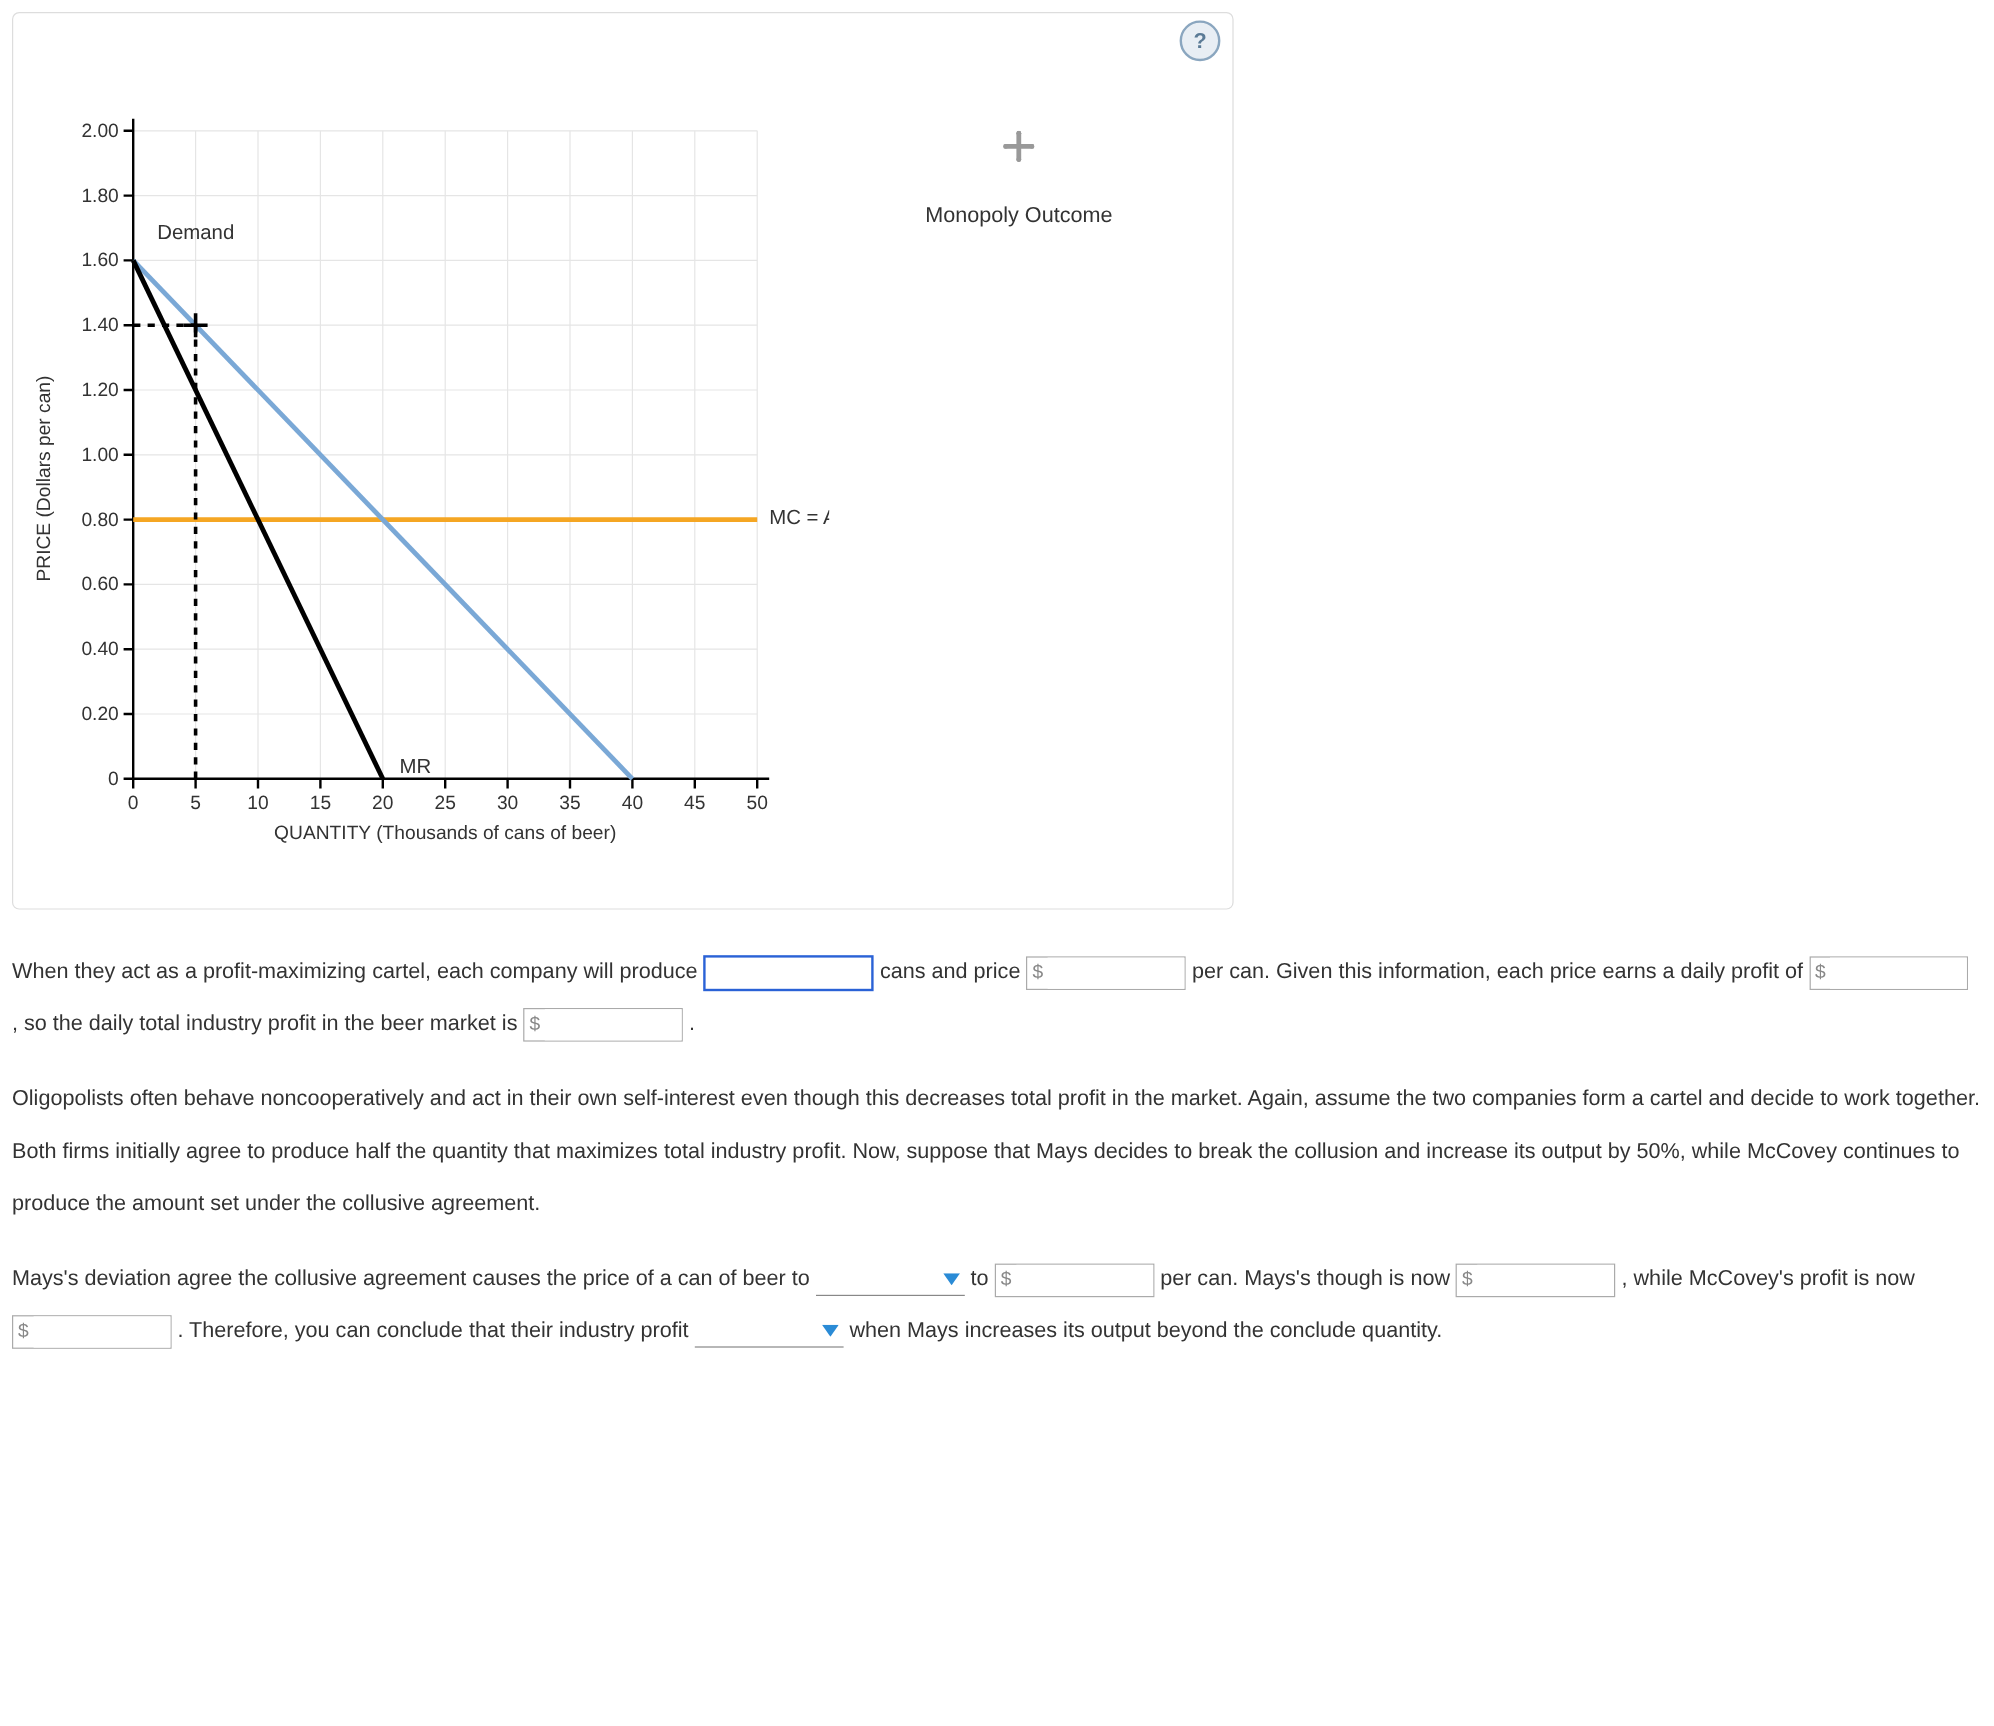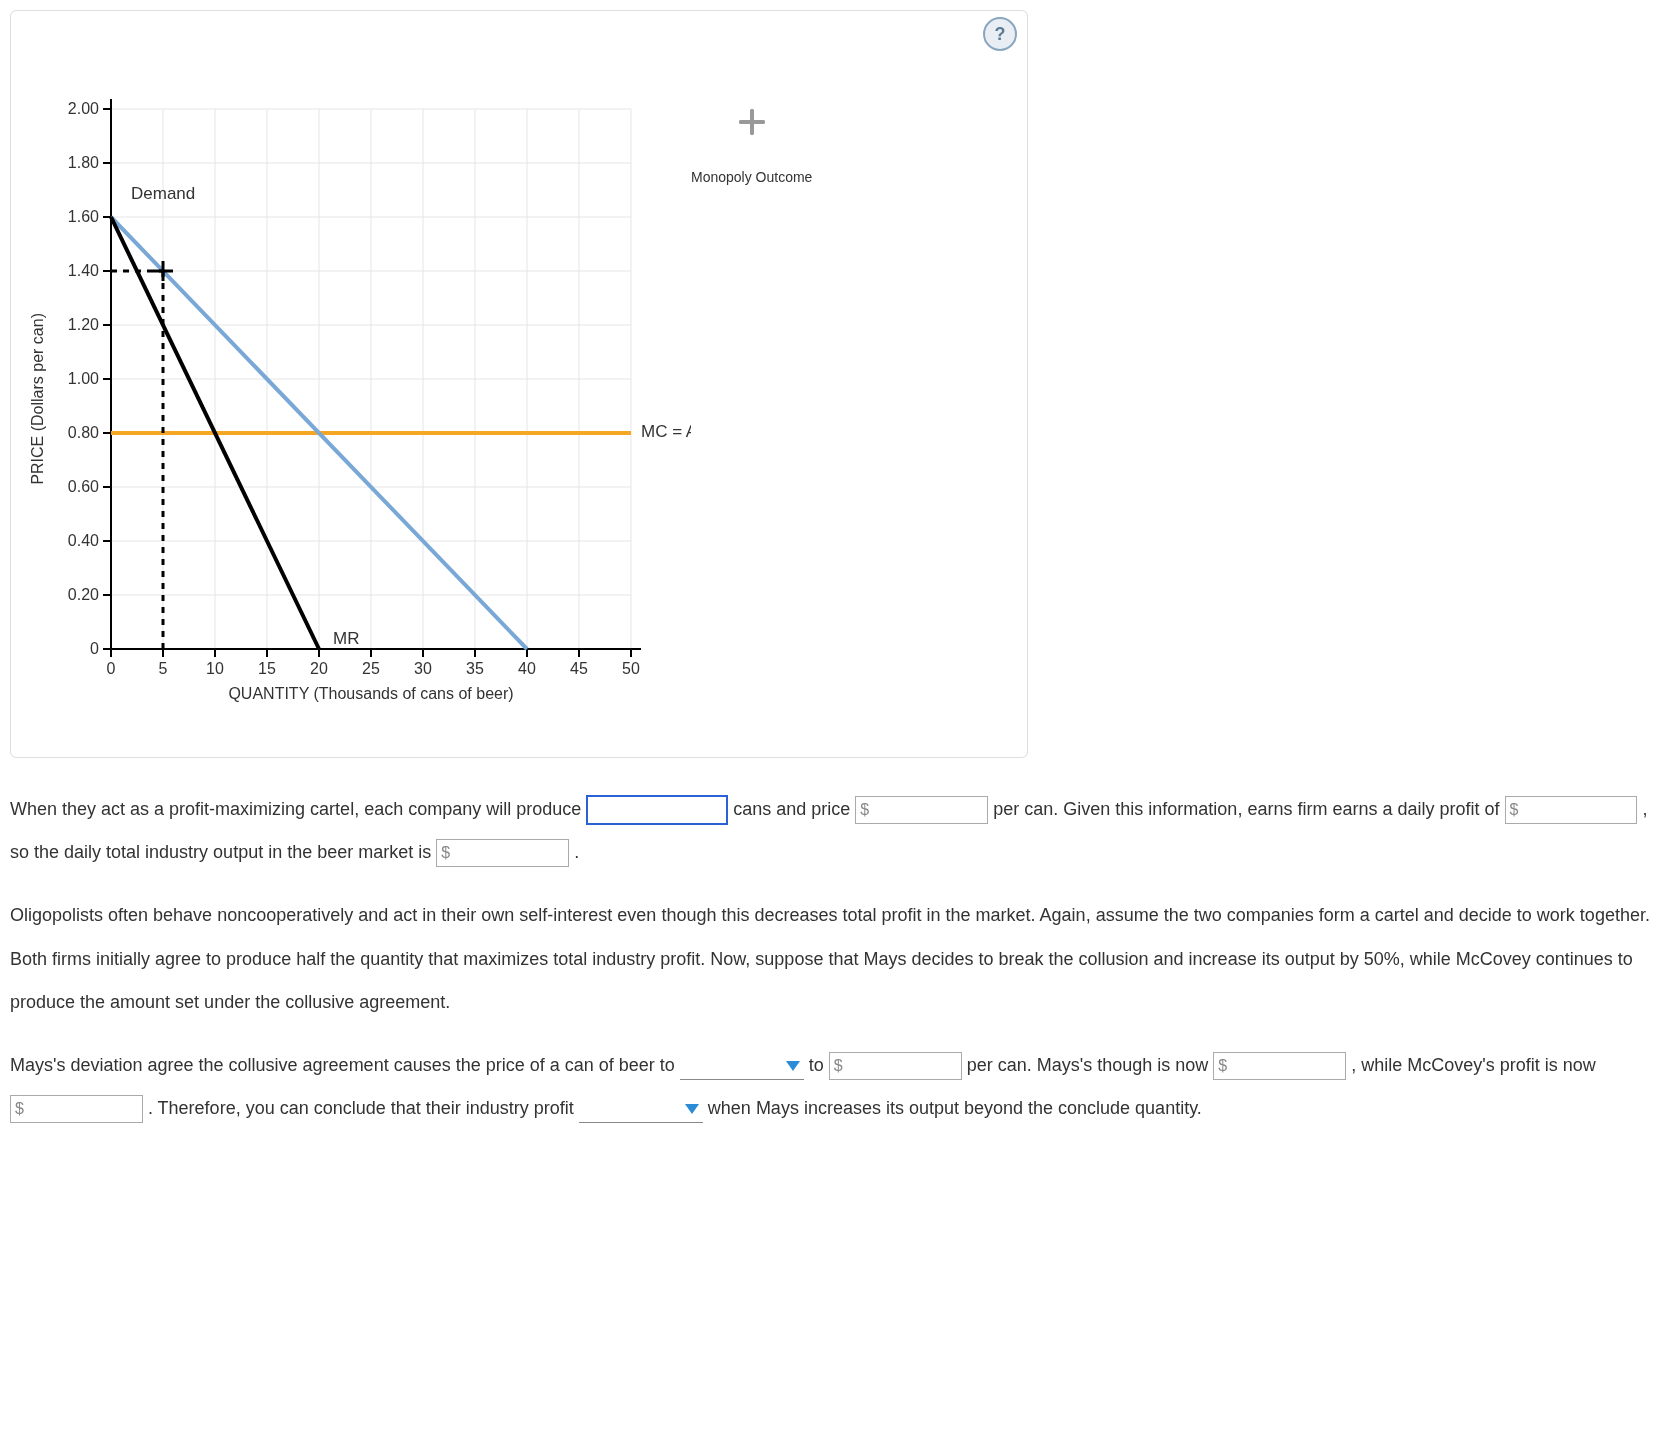--- a/index.html
+++ b/index.html
@@ -45,22 +45,23 @@
     display: flex;
     align-items: center;
   }
   .ylabel {
     writing-mode: vertical-rl;
     transform: rotate(180deg);
     font-size: 16px;
     margin-right: 4px;
   }
   .legend {
+    margin-left: 80px;
     margin-top: 30px;
-    font-size: 14px;
+    font-size: 18px;
   }
   .legend-marker {
     color: #888;
     font-size: 22px;
     display: block;
     text-align: center;
     line-height: 1;
     margin-bottom: 30px;
   }
   svg text {
@@ -268,26 +269,26 @@
 <div class="question-body">
 
   <div class="para">
     <span>When they act as a profit-maximizing cartel, each company will produce </span>
     <input class="blank-input active" style="">
     <span> cans and price </span>
     <span class="dollar-wrap">
       <span class="sym">$</span>
       <input style="">
     </span>
-    <span> per can. Given this information, earns firm earns a daily profit of </span>
-    <span class="dollar-wrap">
-      <span class="sym">$</span>
-      <input style="">
-    </span>
-    <span>, so the daily total industry output in the beer market is </span>
+    <span> per can. Given this information, each price earns a daily profit of </span>
+    <span class="dollar-wrap">
+      <span class="sym">$</span>
+      <input style="">
+    </span>
+    <span>, so the daily total industry profit in the beer market is </span>
     <span class="dollar-wrap">
       <span class="sym">$</span>
       <input style="">
     </span>
     <span>.</span>
   </div>
 
   <div class="para">Oligopolists often behave noncooperatively and act in their own self-interest even though this decreases total profit in the market. Again, assume the two companies form a cartel and decide to work together. Both firms initially agree to produce half the quantity that maximizes total industry profit. Now, suppose that Mays decides to break the collusion and increase its output by 50%, while McCovey continues to produce the amount set under the collusive agreement.</div>
 
   <div class="para">

